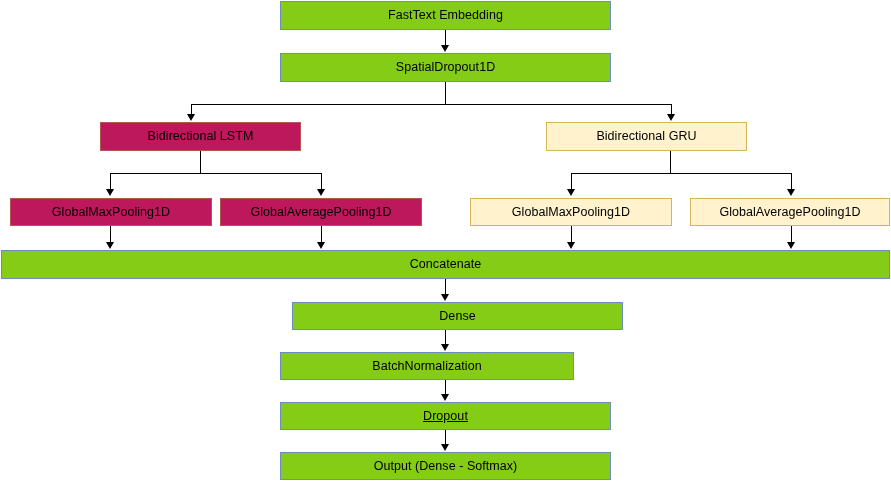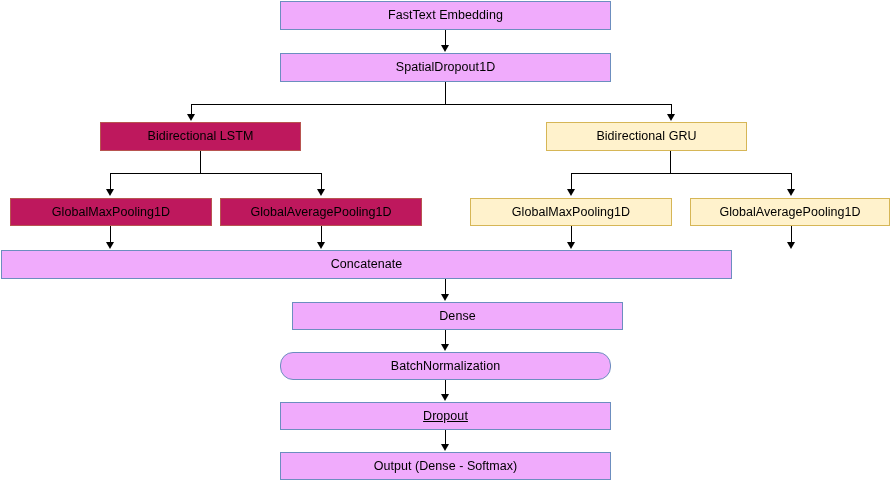--- a/index.html
+++ b/index.html
@@ -29,21 +29,21 @@
     text-align: center;
     font-size: 12.5px;
     line-height: 1.2;
     color: #000000;
     border-width: 1px;
     border-style: solid;
     white-space: nowrap;
     letter-spacing: 0.05px;
   }
   .node.blue {
-    background: #f0abfc;
+    background: #84cc16;
     border-color: #6c8ebf;
   }
   .node.pink {
     background: #be185d;
     border-color: #b85450;
   }
   .node.yellow {
     background: #fff2cc;
     border-color: #d6b656;
   }
@@ -98,29 +98,29 @@
   </div>
 
   <div class="node yellow" style="left:470px; top:198px; width:202px; height:28px;">
     <span>GlobalMaxPooling1D</span>
   </div>
 
   <div class="node yellow" style="left:690px; top:198px; width:200px; height:28px;">
     <span>GlobalAveragePooling1D</span>
   </div>
 
-  <div class="node blue" style="left:1px; top:250px; width:731px; height:29px;">
+  <div class="node blue" style="left:1px; top:250px; width:889px; height:29px;">
     <span>Concatenate</span>
   </div>
 
   <div class="node blue" style="left:292px; top:302px; width:331px; height:28px;">
     <span>Dense</span>
   </div>
 
-  <div class="node blue" style="left:280px; top:352px; width:331px; height:28px;border-radius:13px;">
+  <div class="node blue" style="left:280px; top:352px; width:294px; height:28px;">
     <span>BatchNormalization</span>
   </div>
 
   <div class="node blue" style="left:280px; top:402px; width:331px; height:28px;text-decoration:underline;">
     <span>Dropout</span>
   </div>
 
   <div class="node blue" style="left:280px; top:452px; width:331px; height:28px;">
     <span>Output (Dense - Softmax)</span>
   </div>

